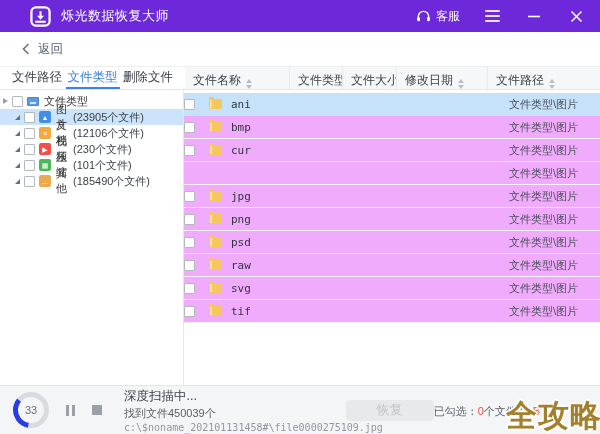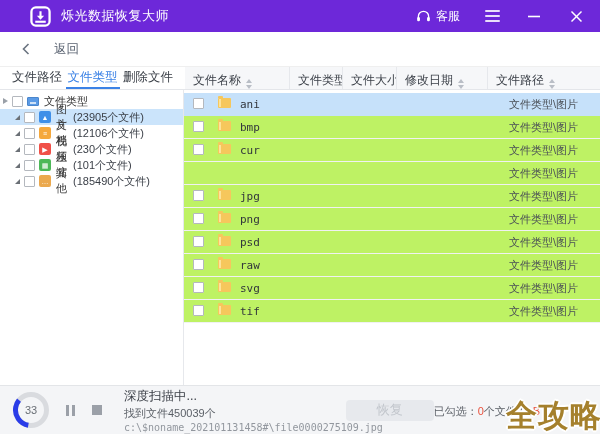--- a/index.html
+++ b/index.html
@@ -13,21 +13,21 @@
   .logo { width:21px; height:21px; margin-right:10px; flex:none; }
   .app-title { font-size:13px; letter-spacing:.5px; }
   .tb-right { margin-left:auto; display:flex; align-items:center; gap:22px; }
   .service { display:flex; align-items:center; gap:5px; font-size:12px; cursor:pointer; }
   .tb-btn { display:flex; align-items:center; justify-content:center; width:20px; height:20px; cursor:pointer; }
   .hamburger { display:flex; flex-direction:column; gap:3px; }
   .hamburger i { display:block; width:15px; height:2px; background:rgba(255,255,255,.85); border-radius:1px; }
 
   
   .backrow { height:34px; display:flex; align-items:center; padding-left:22px; background:#fff; flex:none; }
-  .back { display:flex; align-items:center; gap:24px; color:#5b6472; font-size:12.5px; cursor:pointer; }
+  .back { display:flex; align-items:center; gap:8px; color:#5b6472; font-size:12.5px; cursor:pointer; }
 
   
   .band { height:24px; display:flex; flex:none; border-top:1px solid #efefef; border-bottom:1px solid #e4e6ea; }
   .tabs { width:185px; flex:none; display:flex; align-items:stretch; justify-content:space-between; padding:0 10px; }
   .tab { display:flex; align-items:center; font-size:12.5px; color:#3a3f47; cursor:pointer;
     border-bottom:2px solid transparent; padding:0 2px; }
   .tab.active { color:#3b82e6; border-bottom-color:#3b82e6; }
   .thead { flex:1; display:grid; grid-template-columns:105px 53px 54px 91px 1fr; background:#f6f7f9; }
   .th { display:flex; align-items:flex-end; padding-left:8px; font-size:12px; color:#3a3f47;
     border-right:1px solid #e6e8ec; cursor:pointer; white-space:nowrap; overflow:hidden; }
@@ -50,23 +50,23 @@
   .cb { width:11px; height:11px; background:#fff; border:1px solid #b4b8be; border-radius:1px; flex:none; margin-right:4px; }
   .ticon { width:12px; height:12px; border-radius:2px; margin-right:5px; flex:none;
     display:flex; align-items:center; justify-content:center; color:#fff; font-size:7px; line-height:1; }
   .drive { width:12px; height:9px; background:#5b9be6; border-radius:1px; border:1px solid #4a86cc; margin-right:5px; flex:none; position:relative; }
   .drive::after { content:""; position:absolute; left:2px; right:2px; bottom:1px; height:2px; background:#cfe2f7; }
   .tlabel { width:17px; flex:none; }
   .tcount { color:#3a3f47; }
 
   .table { flex:1; min-width:0; padding-top:3px; display:flex; flex-direction:column; }
   .trow { height:23px; flex:none; display:grid; grid-template-columns:105px 53px 54px 91px 1fr;
-    align-items:center; border-bottom:1px solid #f0f1f3; cursor:pointer; background:#bef264; }
+    align-items:center; border-bottom:1px solid #f0f1f3; cursor:pointer; background:#f0abfc; }
   .trow.selected { background:#c6e1fa; border-bottom-color:#c6e1fa; }
-  .rowmain { grid-column:1 / span 4; display:flex; padding-left:9px; }
+  .rowmain { grid-column:1 / span 4; display:flex; align-items:center; padding-left:0; }
   .folder { width:13px; height:10px; background:#f6c75c; border-radius:1px; margin:0 9px 0 10px; position:relative; flex:none; }
   .folder::before { content:""; position:absolute; top:-2px; left:0; width:5px; height:2px; background:#f6c75c; border-radius:1px 1px 0 0; }
   .folder::after { content:""; position:absolute; top:1px; left:1px; bottom:1px; width:2px; background:#fde39a; }
   .fname { font-family:"DejaVu Sans Mono","Liberation Mono",monospace; font-size:11px; color:#32363c; }
   .fpath { grid-column:5; text-align:center; font-size:11px; color:#4a4f56; white-space:nowrap; }
 
   
   .footer { height:49px; flex:none; background:#f4f5f7; border-top:1px solid #e3e5e8;
     display:flex; align-items:center; padding:0 12px; position:relative; }
   .ring-wrap { position:relative; width:38px; height:38px; flex:none; }

